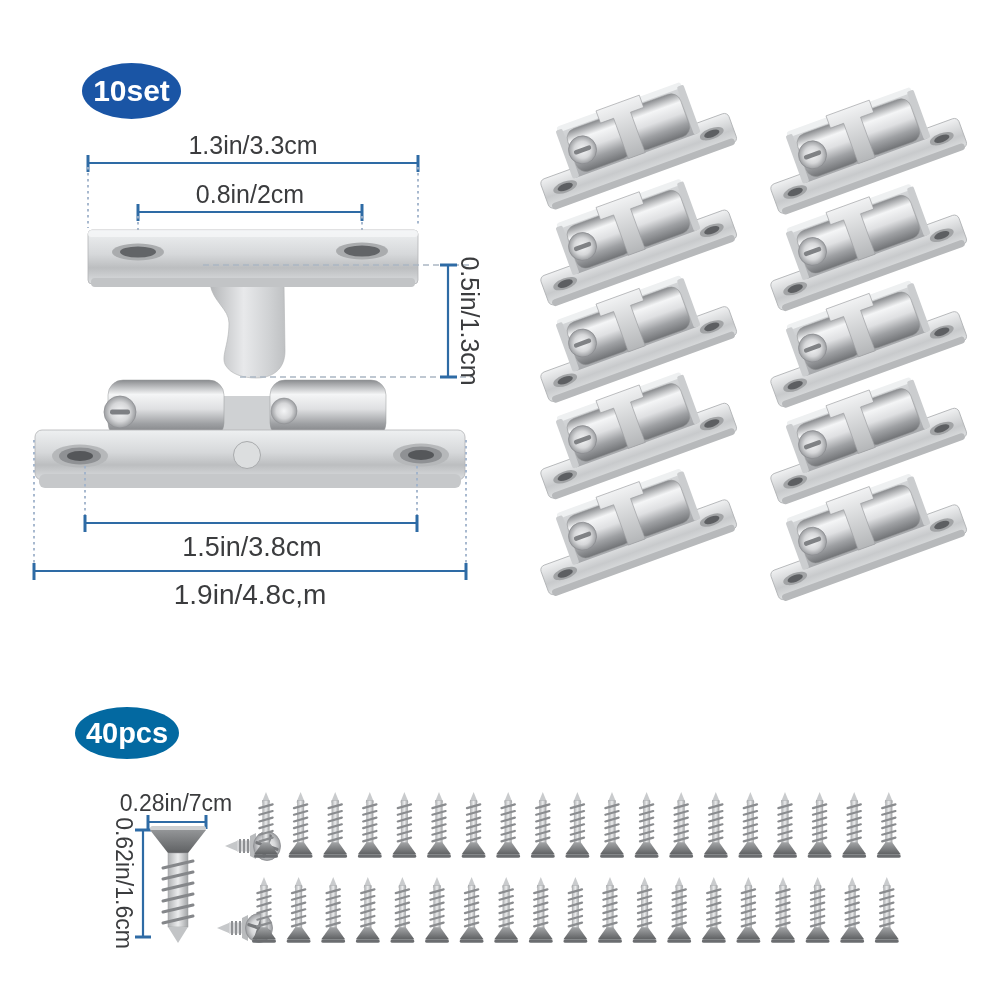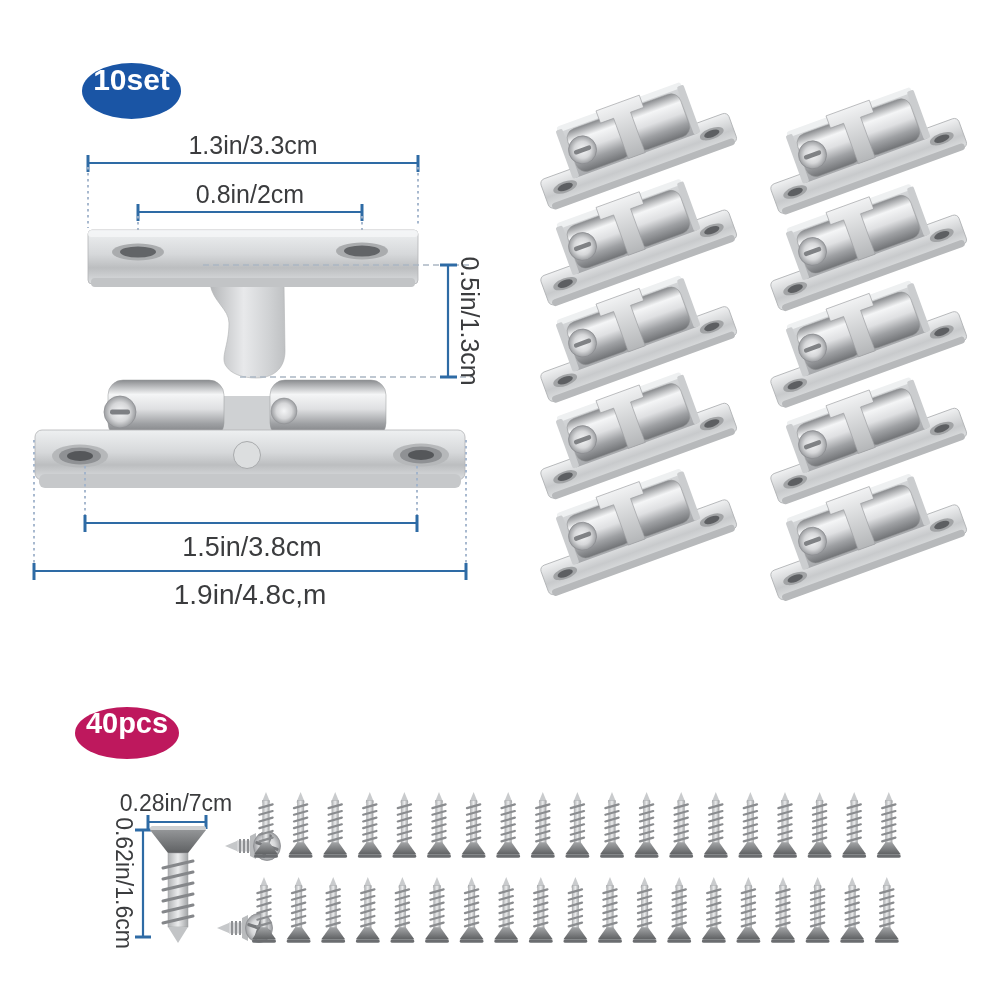--- a/index.html
+++ b/index.html
@@ -1,19 +1,19 @@
 <!DOCTYPE html>
 <html><head>
 <meta charset="utf-8">
 <style>
   html,body{margin:0;padding:0;background:#fff;}
   .stage{position:relative;width:1000px;height:1000px;background:#ffffff;overflow:hidden;
          font-family:"Liberation Sans", sans-serif;}
   .art{position:absolute;left:0;top:0;width:1000px;height:1000px;}
-  .badge{position:absolute;display:flex;align-items:flex-start;justify-content:center;
+  .badge{position:absolute;display:flex;align-items:center;justify-content:center;
          border-radius:50%;color:#fff;font-weight:bold;}
   .badge-sets{left:82px;top:63px;width:99px;height:56px;font-size:30px;}
   .badge-pieces{left:75px;top:707px;width:104px;height:52px;font-size:29px;}
   .dim{stroke:#2e6ba5;stroke-width:2.2;}
   .tick{stroke:#2e6ba5;stroke-width:3;}
   .leader{stroke:#9fb2ca;stroke-width:1.8;stroke-dasharray:2.5 3.5;fill:none;}
   .ref{stroke:#aab6c4;stroke-width:1.6;stroke-dasharray:6 4;fill:none;}
   .dimtext{fill:#3b3c3e;}
 </style>
 </head>
@@ -353,17 +353,17 @@
         </g>
         <g transform="translate(886.8000000000001,877) scale(0.95)">
           <use href="#screwV" x="-15" y="0"></use>
         </g>
       </g>
   </svg>
 
   <div class="badge badge-sets" style="background: rgb(26, 85, 165);">
     <span>10set</span>
   </div>
-  <div class="badge badge-pieces" style="background: #be185d;">
+  <div class="badge badge-pieces" style="background: #0369a1;">
     <span>40pcs</span>
   </div>
 
 </div>
 
 </body></html>

